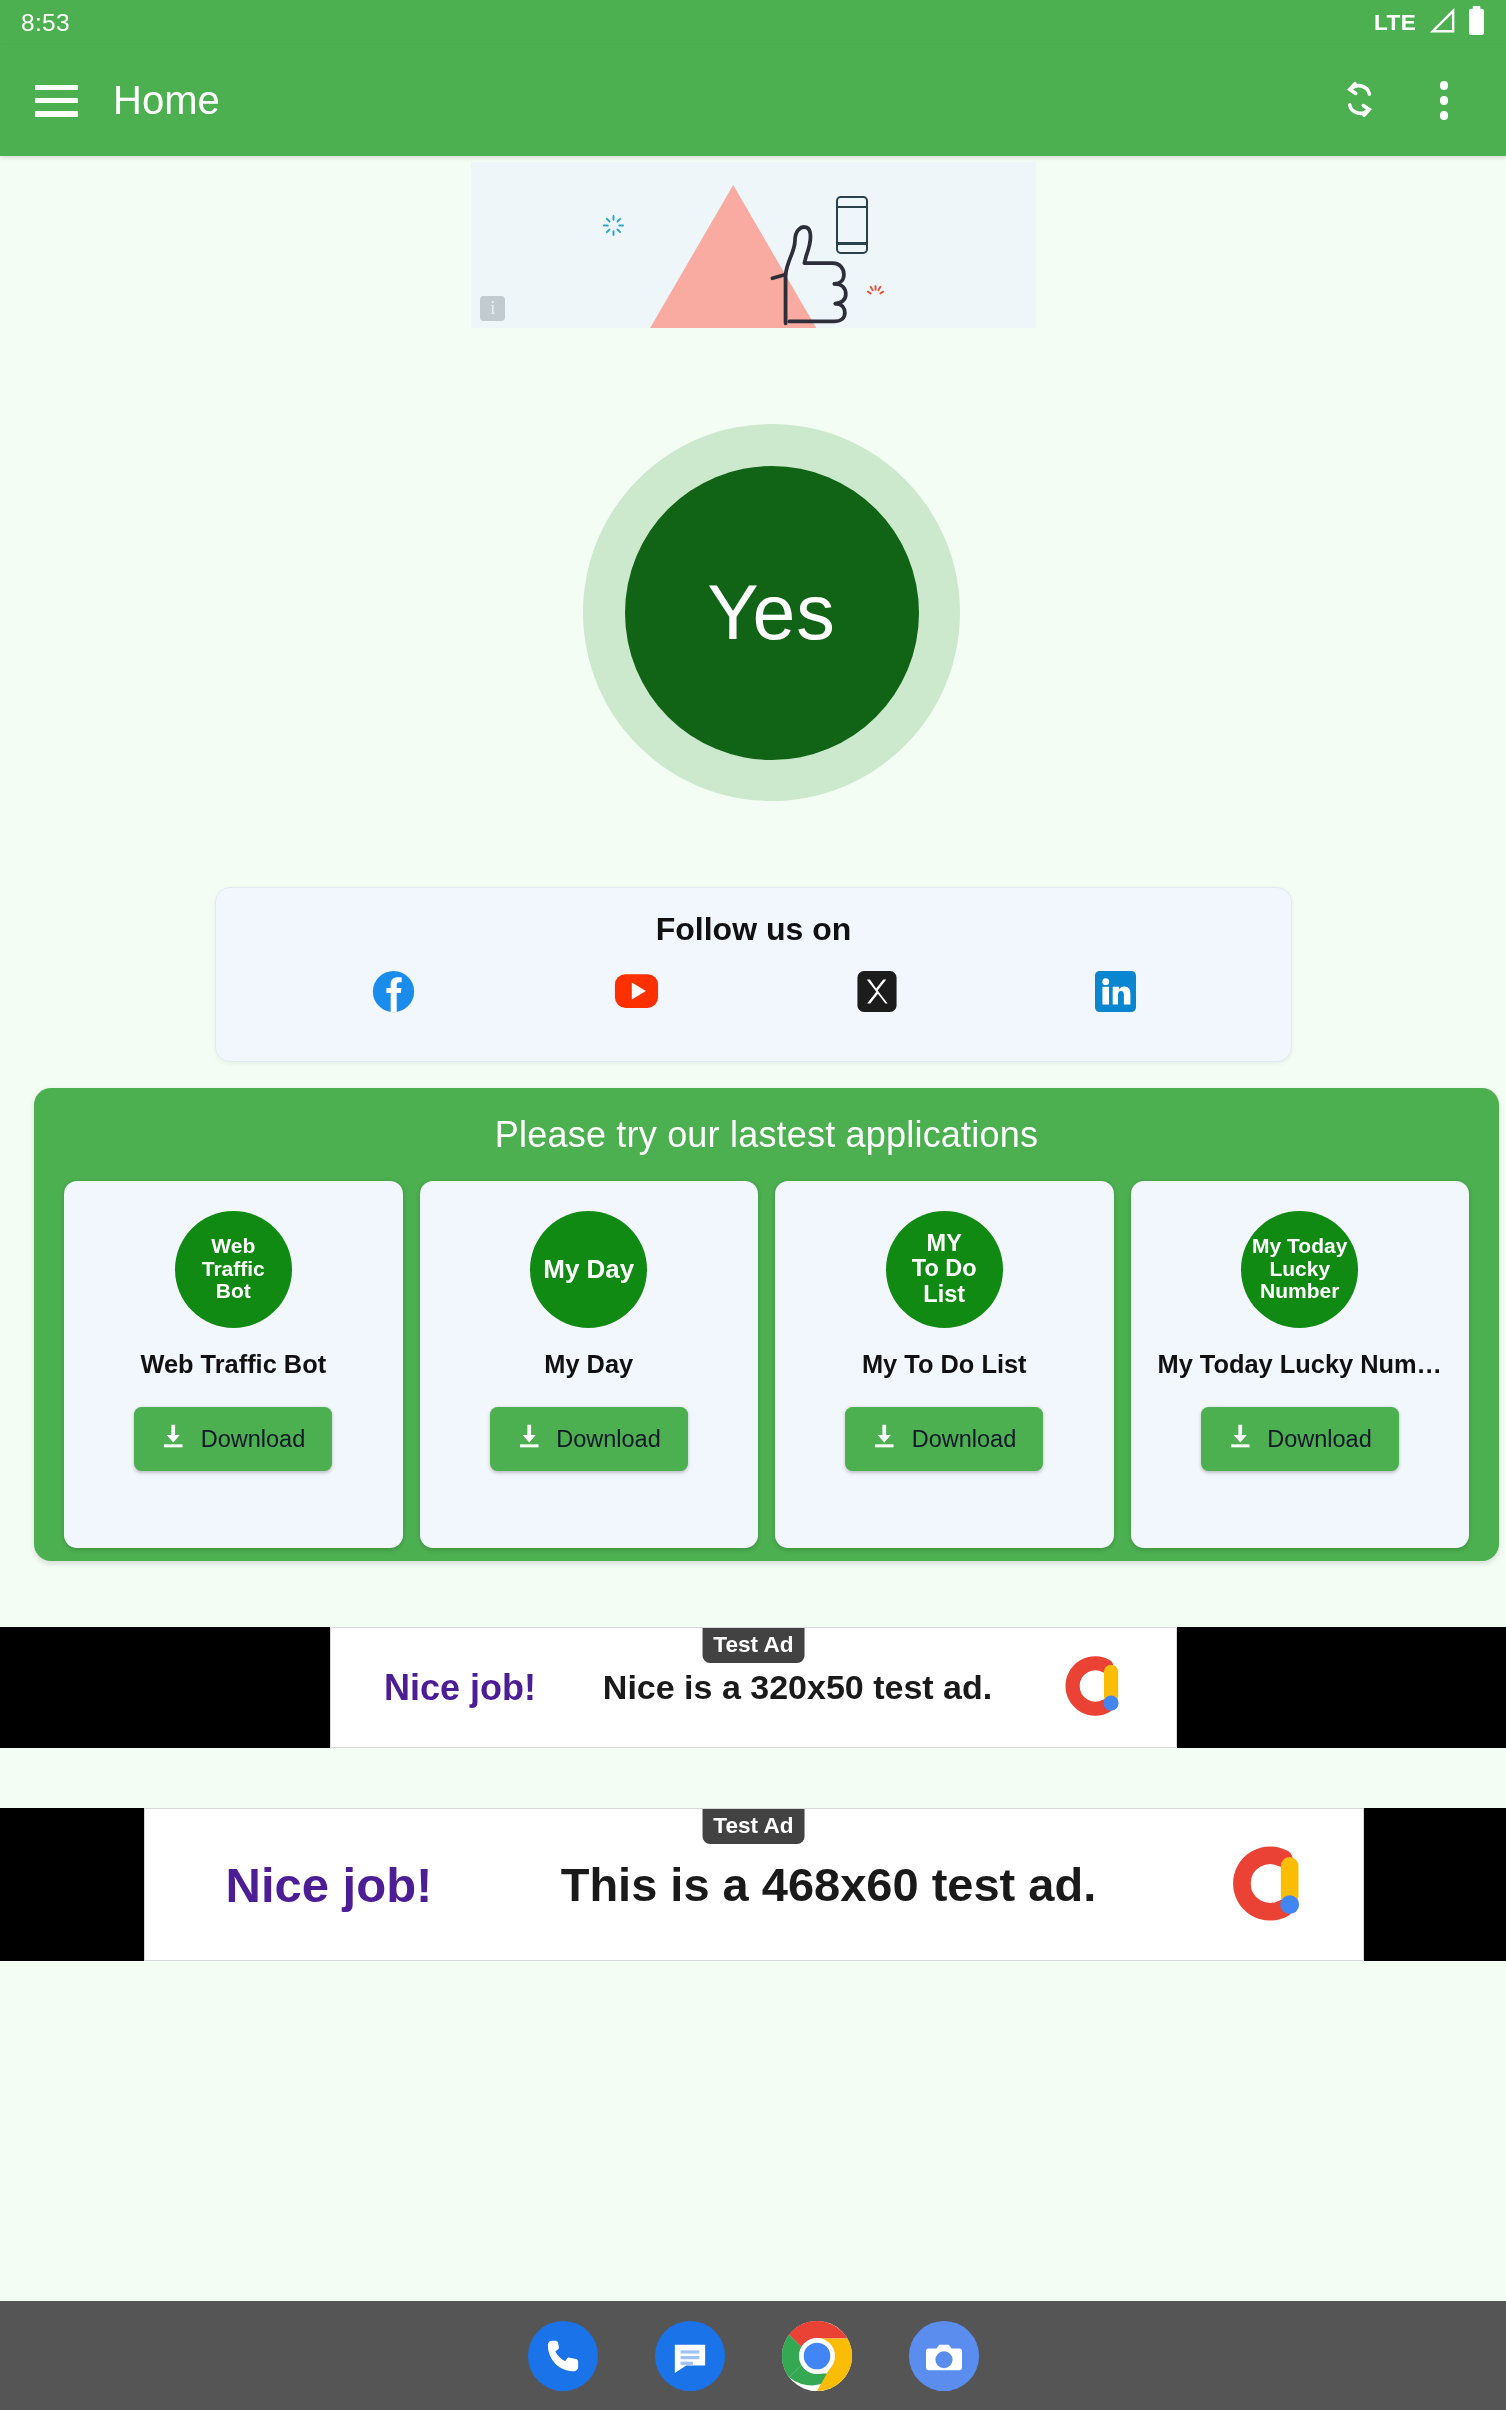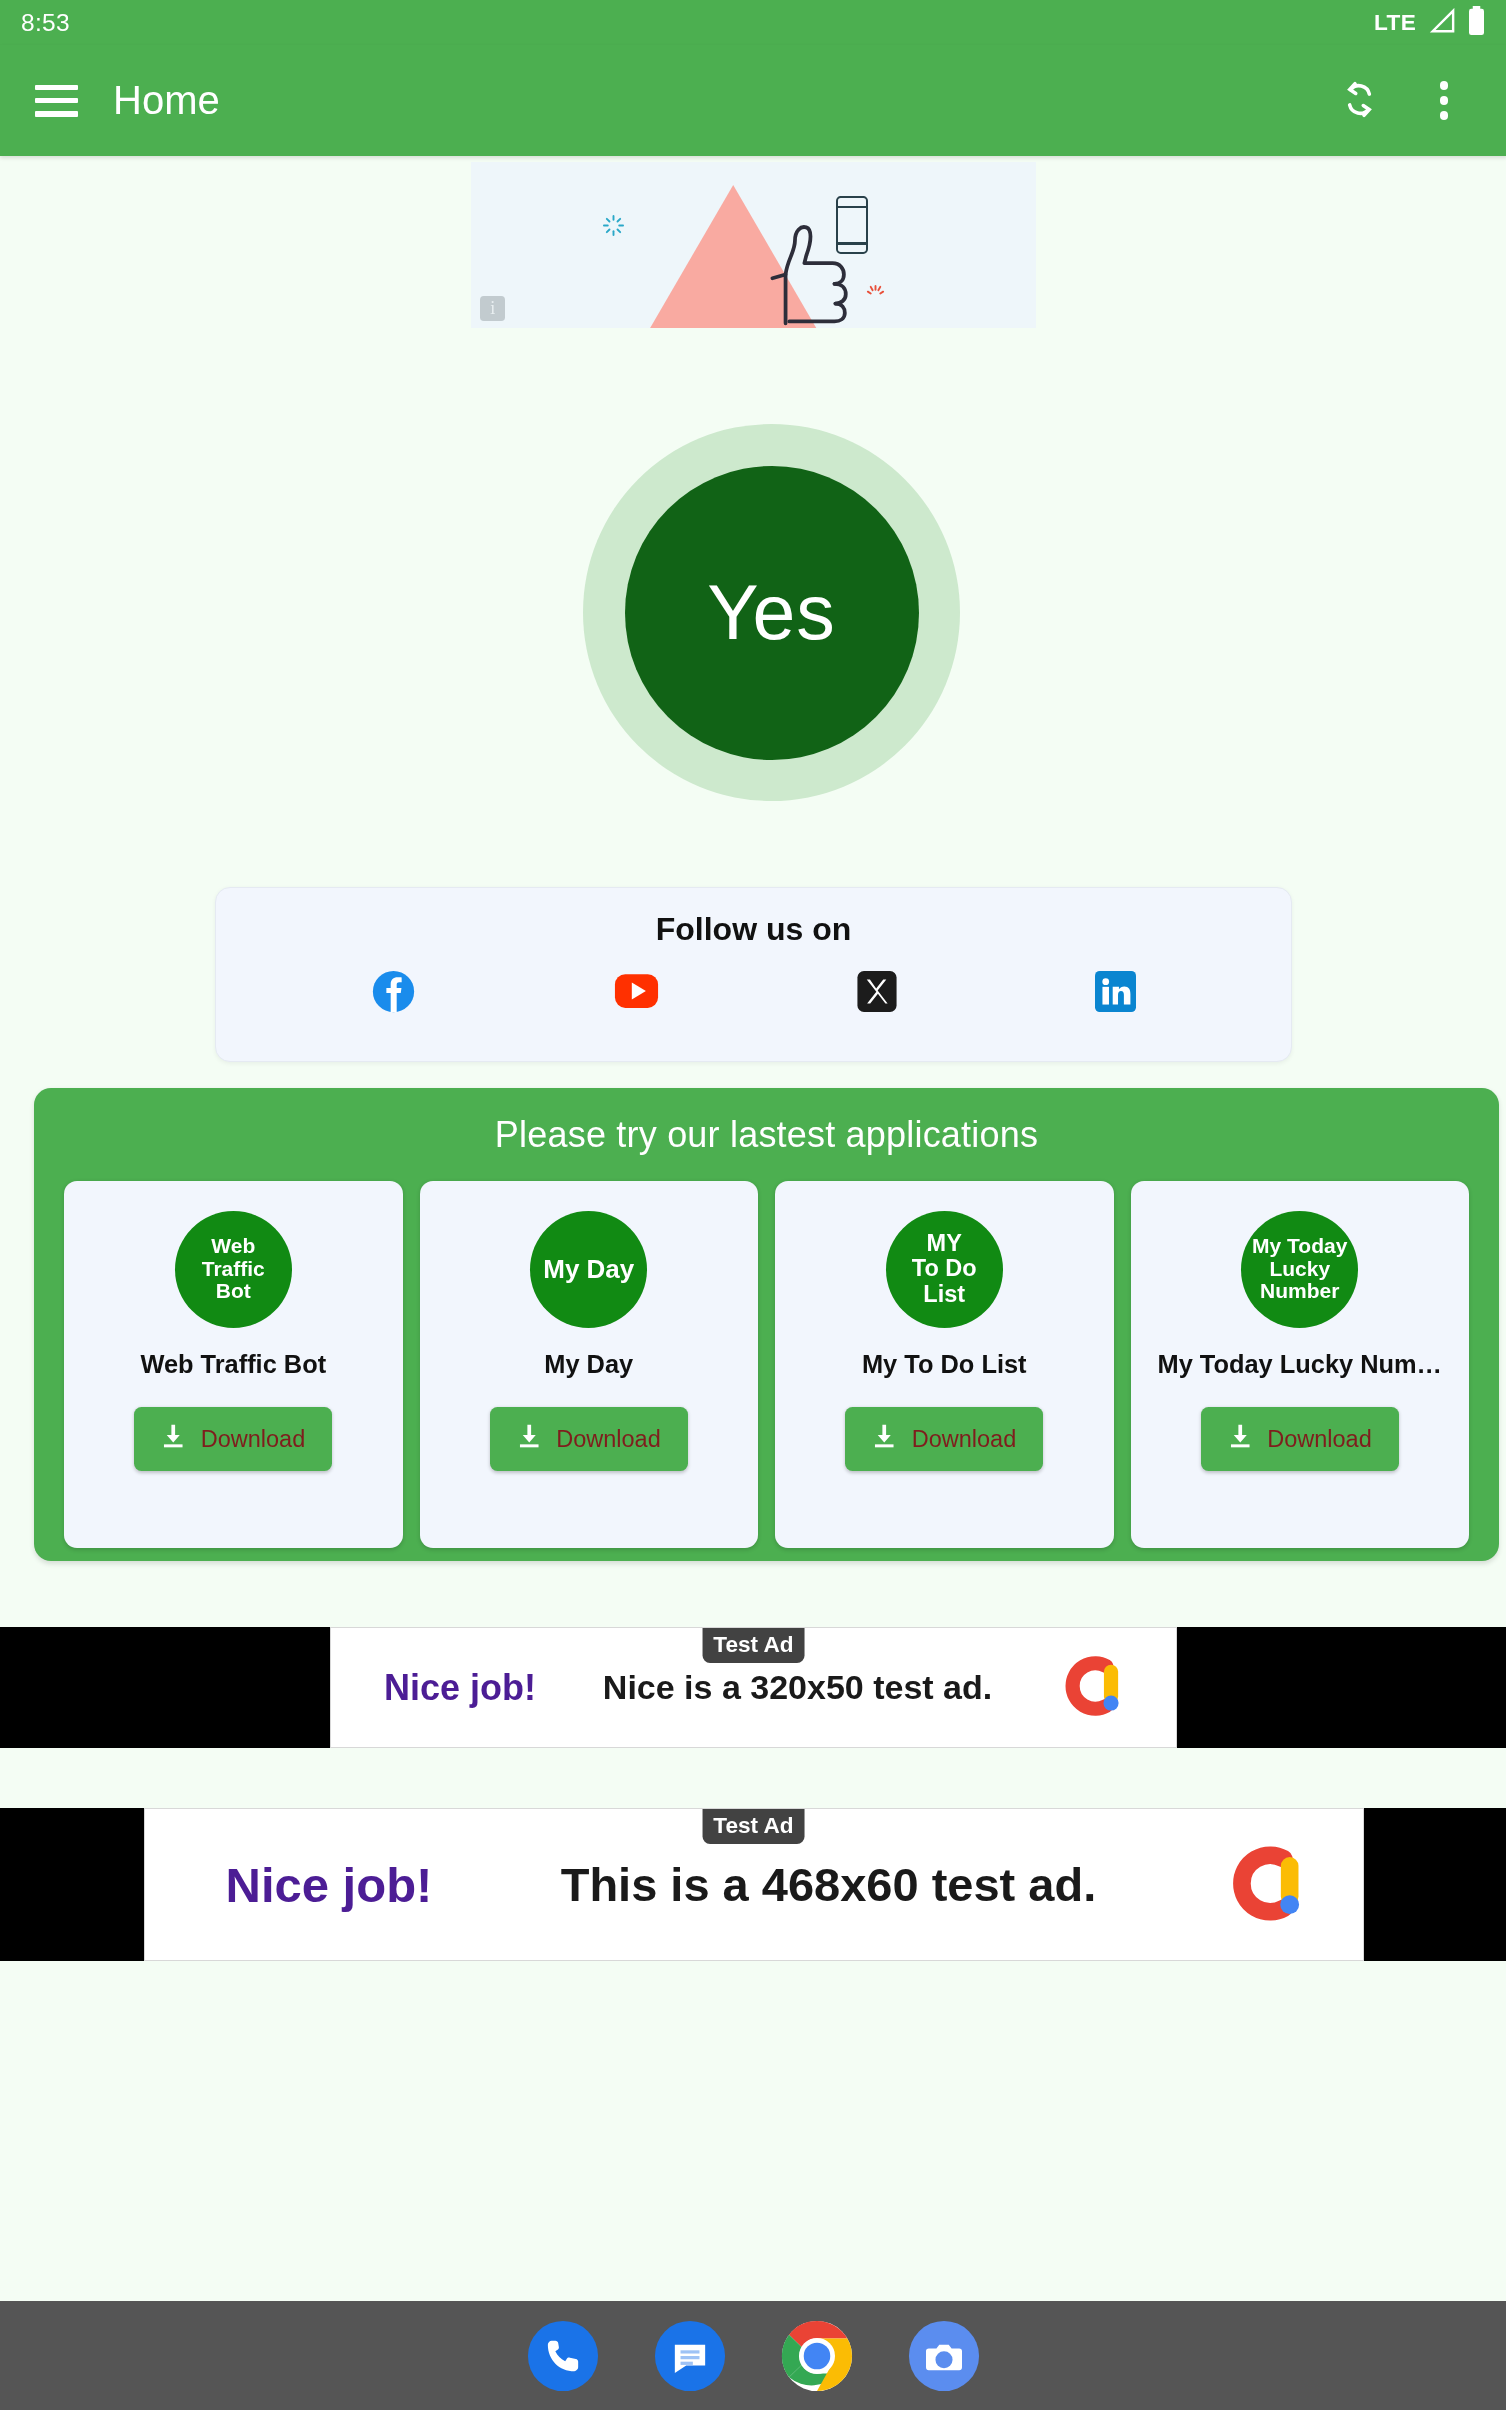--- a/index.html
+++ b/index.html
@@ -105,21 +105,21 @@
     line-height: 1.08; padding: 0 5.6px;
   }
   .app-logo.sz-sm { font-size: 21px; }
   .app-logo.sz-md { font-size: 23.5px; }
   .app-logo.sz-lg { font-size: 26px; }
   .app-name {
     margin-top: 22.6px; font-size: 25.4px; font-weight: 700; color: #111;
     max-width: 94%; white-space: nowrap; overflow: hidden; text-overflow: ellipsis; text-align: center;
   }
   .dl-btn {
-    margin-top: 28px; background: #4CAF50; color: #7f1d1d; border: none;
+    margin-top: 28px; background: #4CAF50; color: #0f172a; border: none;
     border-radius: 7.5px; height: 64px; width: 198px;
     display: flex; align-items: center; justify-content: center; gap: 15px;
     font-size: 23.5px; cursor: pointer; box-shadow: 0 1.9px 3.8px rgba(0,0,0,.22);
     font-family: "Liberation Sans", sans-serif;
   }
 
   
   .ad-strip { position: absolute; left: 0; width: 1507px; background: #000; display: flex; align-items: center; justify-content: center; }
   .ad1 { top: 1627px; height: 121px; }
   .ad2 { top: 1808px; height: 153px; }

